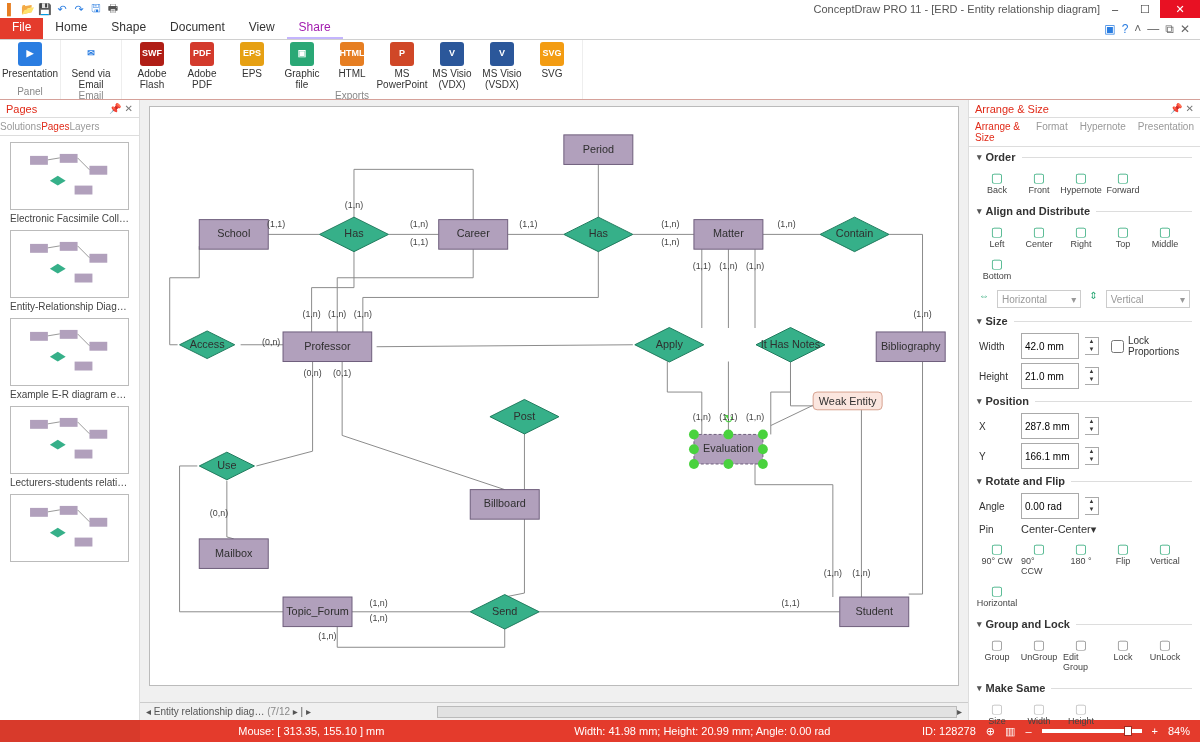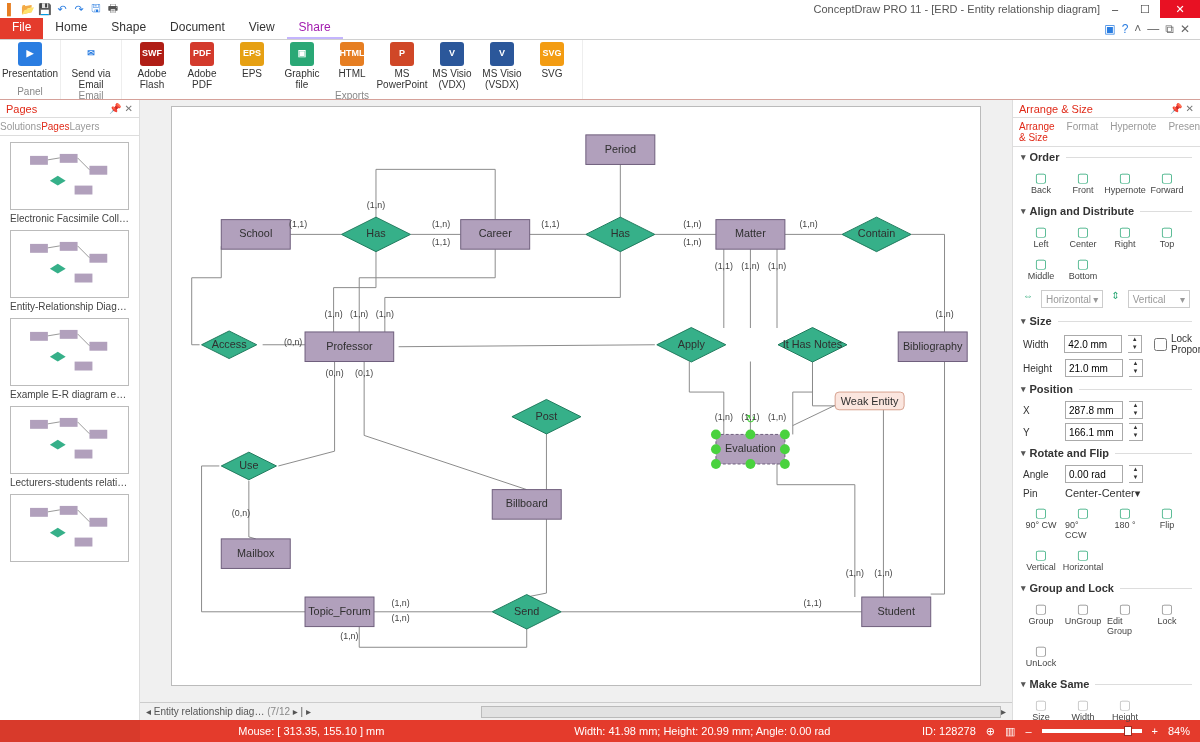--- a/index.html
+++ b/index.html
@@ -47,33 +47,33 @@
 .thumb-box svg { width: 90%; height: 90%; }
 .thumb-label { font-size: 10px; text-align: center; margin-top: 3px; color: #444; white-space: nowrap; overflow: hidden; text-overflow: ellipsis; }
 
 
 .canvas-area { flex: 1; display: flex; flex-direction: column; background: #f0f0f0; }
 .canvas-wrap { flex: 1; overflow: auto; position: relative; }
 .canvas-tabs { height: 18px; background: #f0f0f0; border-top: 1px solid #ccc; display: flex; align-items: center; font-size: 10px; padding: 0 6px; color: #555; }
 .canvas-tabs .scroll-x { margin-left: auto; width: 520px; height: 12px; background: #e2e2e2; border: 1px solid #bbb; }
 
 
-.props-panel { width: 188px; border-left: 1px solid #ddd; font-size: 11px; }
+.props-panel { width: 232px; border-left: 1px solid #ddd; font-size: 11px; }
 .props-tabs { display: flex; font-size: 10px; border-bottom: 1px solid #ddd; }
 .props-tabs span { padding: 3px 6px; color: #999; cursor: pointer; }
 .props-tabs span.active { color: #e02a18; }
 .section-hdr { display: flex; align-items: center; padding: 4px 8px; font-weight: 600; font-size: 11px; }
 .section-hdr::before { content: "▾"; margin-right: 4px; font-size: 9px; color: #555; }
 .section-hdr::after { content: ""; flex: 1; border-top: 1px solid #ddd; margin-left: 6px; }
 .btnrow { display: flex; gap: 6px; padding: 2px 10px 6px; flex-wrap: wrap; }
 .mini-btn { display: flex; flex-direction: column; align-items: center; width: 36px; font-size: 9px; color: #444; cursor: pointer; }
 .mini-ico { width: 18px; height: 16px; display: flex; align-items: center; justify-content: center; color: #2aa876; font-size: 13px; }
 .kvrow { display: flex; align-items: center; padding: 2px 10px; gap: 6px; }
 .kvrow label { width: 36px; font-size: 10px; }
-.kvrow input[type=text] { width: 58px; height: 18px; font-size: 10px; border: 1px solid #aaa; padding: 0 3px; }
+.kvrow input[type=text] { width: 58px; height: 18px; font-size: 10px; border: 1px solid #aaa; padding: 12px 3px; }
 .spinner { width: 14px; height: 18px; border: 1px solid #aaa; border-left: none; display: flex; flex-direction: column; }
 .spinner span { flex: 1; font-size: 6px; text-align: center; cursor: pointer; }
 .kvrow .chk { display: flex; align-items: center; gap: 4px; font-size: 10px; margin-left: 6px; }
 .selrow { display: flex; gap: 8px; padding: 3px 10px; font-size: 10px; color: #999; }
 .selrow .sm-sel { flex: 1; height: 18px; border: 1px solid #ccc; display: flex; align-items: center; padding: 0 4px; justify-content: space-between; }
 
 
 .statusbar { height: 22px; background: #e43b2c; color: #fff; display: flex; align-items: center; font-size: 11px; }
 .statusbar .seg { padding: 0 10px; height: 100%; display: flex; align-items: center; }
 .statusbar .right { margin-left: auto; display: flex; align-items: center; gap: 10px; padding-right: 10px; }

